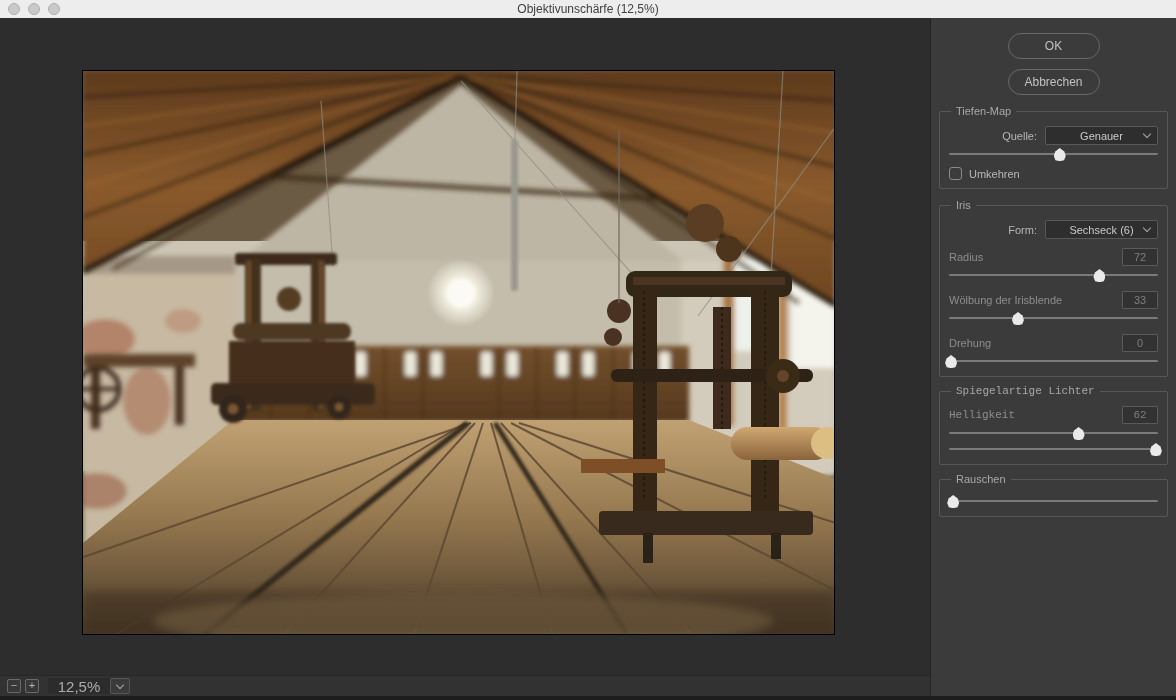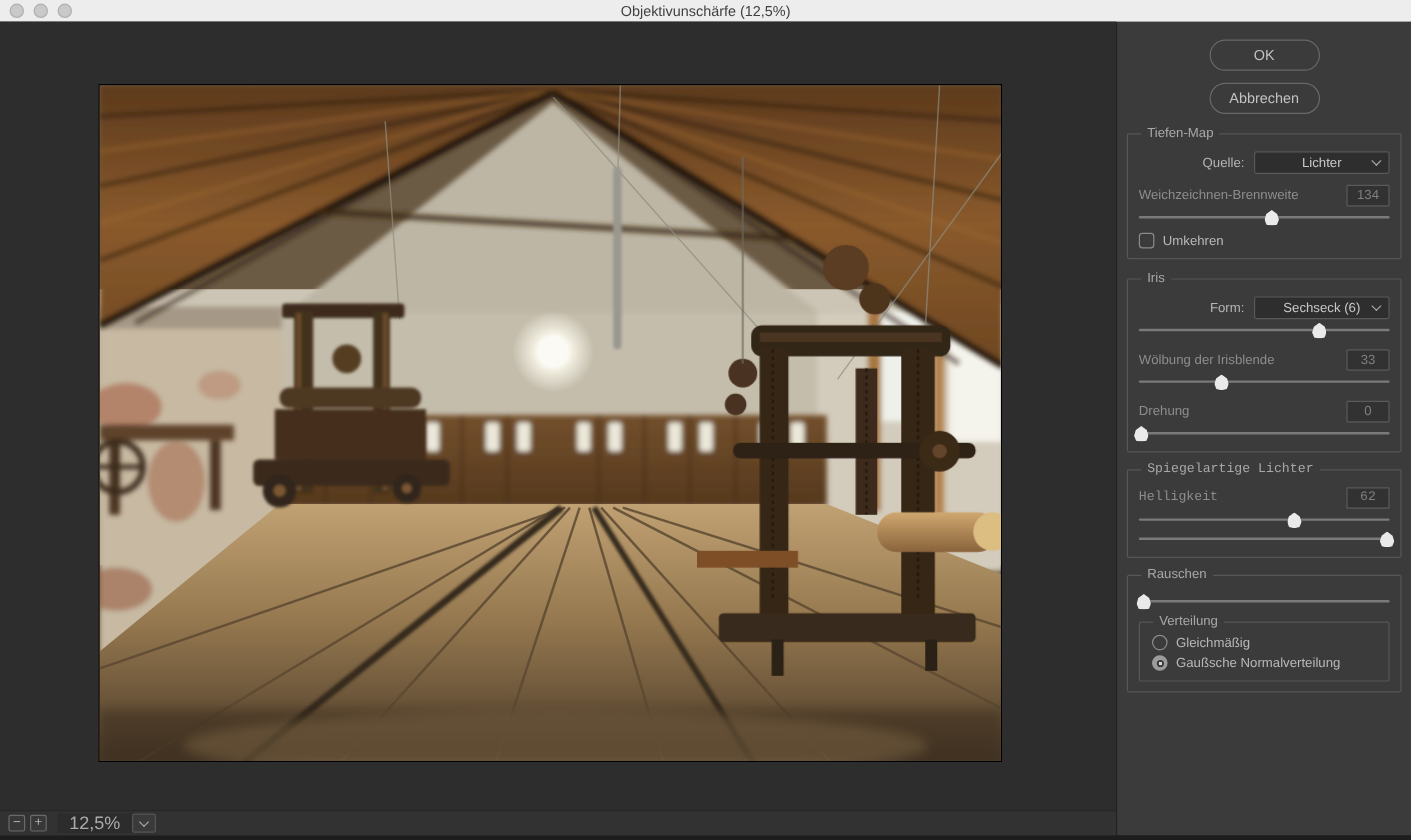--- a/index.html
+++ b/index.html
@@ -298,47 +298,47 @@
 
       <button class="pbtn">OK</button>
       <button class="pbtn cancel">Abbrechen</button>
 
 
       <div class="group">
         <div class="legend">Tiefen-Map</div>
         <div class="selrow">
           <span class="sl">Quelle:</span>
           <div class="select">
-            <span>Lichter</span>
+            <span>Genauer</span>
             <span class="chev"></span>
           </div>
-        </div>
-        <div class="lrow">
-          <span class="dim">Weichzeichnen-Brennweite</span>
-          <span class="valuebox">134</span>
         </div>
         <div class="slider">
           <div class="track"></div>
           <div class="thumb" style="left: 53%;"></div>
         </div>
         <div class="ctlrow">
           <span class="cb"></span>
           <span>Umkehren</span>
         </div>
       </div>
 
       <div class="group">
         <div class="legend">Iris</div>
         <div class="selrow">
           <span class="sl">Form:</span>
           <div class="select">
             <span>Sechseck (6)</span>
             <span class="chev"></span>
           </div>
         </div>
+        <div class="lrow">
+          <span class="dim">Radius</span>
+          <span class="valuebox">72</span>
+        </div>
         <div class="slider">
           <div class="track"></div>
           <div class="thumb" style="left: 72%;"></div>
         </div>
         <div class="lrow">
           <span class="dim">Wölbung der Irisblende</span>
           <span class="valuebox">33</span>
         </div>
         <div class="slider">
           <div class="track"></div>
@@ -369,31 +369,20 @@
           <div class="thumb" style="left: 99%;"></div>
         </div>
       </div>
 
       <div class="group" style="margin-top:14px;">
         <div class="legend">Rauschen</div>
         <div class="slider">
           <div class="track"></div>
           <div class="thumb" style="left: 2%;"></div>
         </div>
-        <div class="group subgroup">
-          <div class="legend">Verteilung</div>
-          <div class="ctlrow" style="margin-top:0;">
-            <span class="rb"></span>
-            <span>Gleichmäßig</span>
-          </div>
-          <div class="ctlrow">
-            <span class="rb on"></span>
-            <span>Gaußsche Normalverteilung</span>
-          </div>
-        </div>
 
       </div>
 
     </div>
   </div>
 
   <div class="bottom-edge"></div>
 </div>
 
 </body></html>

